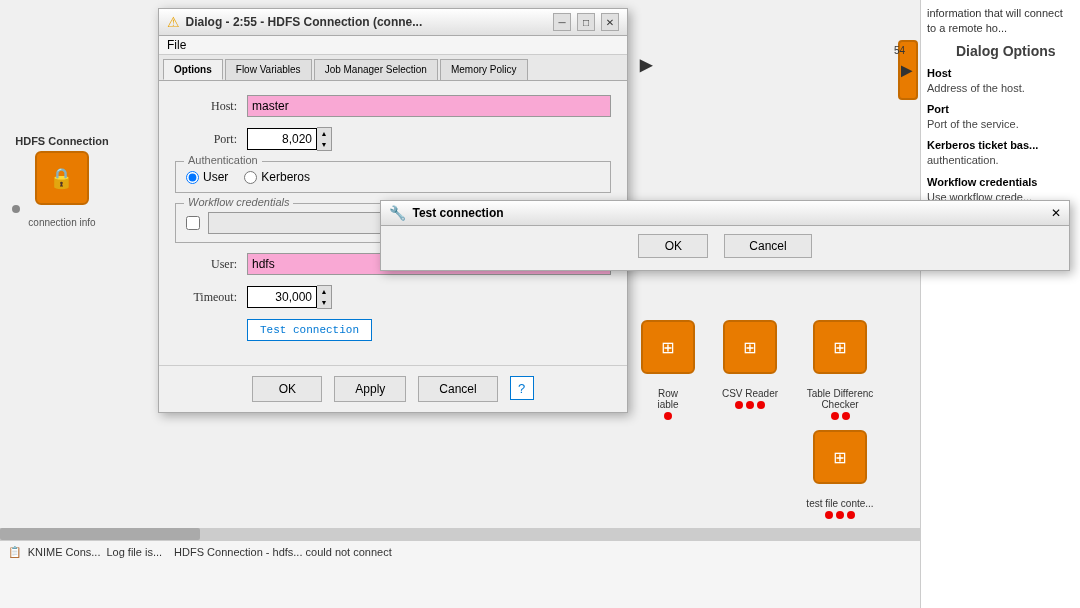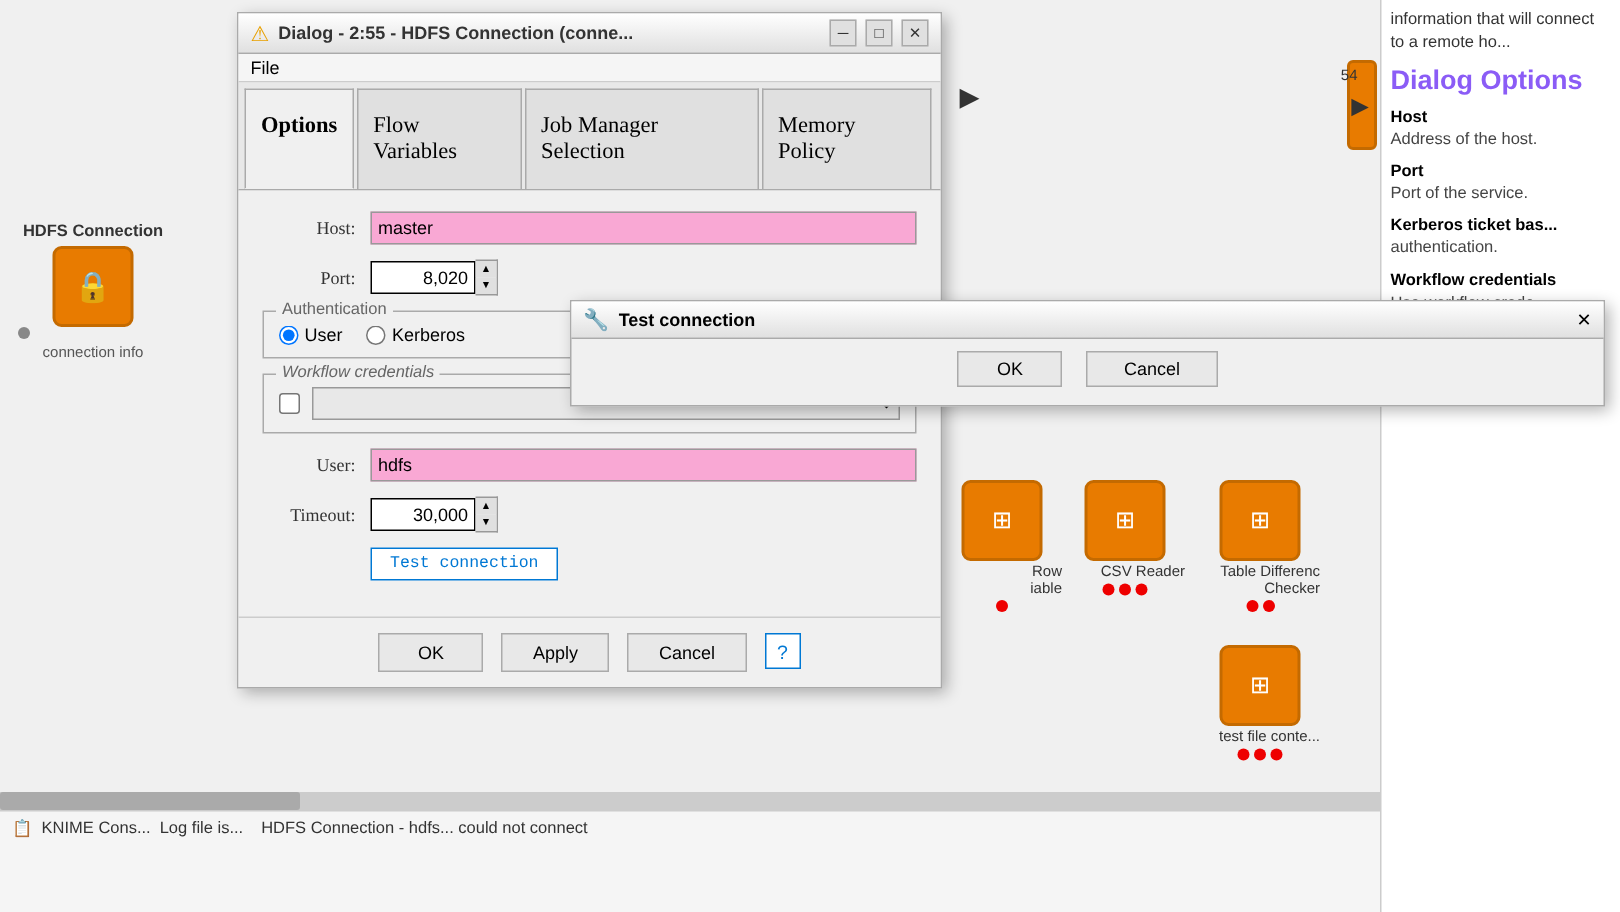--- a/index.html
+++ b/index.html
@@ -34,40 +34,41 @@
       font-size: 11px;
       overflow: hidden;
     }
     .right-panel .intro-text {
       color: #333;
       font-size: 11px;
       line-height: 1.4;
       margin-bottom: 6px;
     }
     .right-panel .dialog-options-title {
-      color: #8b5cf6;
-      font-size: 18px;
+      color: #404040;
+      font-size: 14px;
       font-weight: bold;
       margin-bottom: 6px;
+      margin-left: 29px;
     }
     .right-panel .section-title {
       font-weight: bold;
       margin-top: 8px;
       margin-bottom: 2px;
     }
     .right-panel .section-desc {
       color: #444;
       font-size: 11px;
       line-height: 1.3;
     }
 
     
     .hdfs-node {
       position: absolute;
-      top: 148px;
+      top: 135px;
       left: 12px;
       width: 100px;
       text-align: center;
     }
     .hdfs-node .node-label {
       font-size: 11px;
       font-weight: bold;
       color: #333;
       margin-bottom: 4px;
     }
@@ -130,23 +131,23 @@
       margin: 0 auto;
       display: flex;
       align-items: center;
       justify-content: center;
       color: white;
       font-size: 16px;
     }
     .canvas-node .node-name {
       font-size: 10px;
       color: #333;
-      margin-top: 2px;
+      margin-top: 14px;
       width: 80px;
-      text-align: right;
+      text-align: center;
     }
     .port-dots {
       display: flex;
       gap: 3px;
       justify-content: center;
       margin-top: 2px;
     }
     .port-dot {
       width: 8px;
       height: 8px;
@@ -204,23 +205,23 @@
       background: #f5f5f5;
     }
 
     .dialog-tabs {
       display: flex;
       background: #e8e8e8;
       border-bottom: 1px solid #aaa;
       padding: 0 4px;
     }
     .dialog-tab {
-      padding: 16px 10px;
-      font-size: 15px;
-      font-family: Liberation Serif, serif;
+      padding: 4px 10px;
+      font-size: 10px;
+      font-family: Liberation Sans, sans-serif;
       border: 1px solid #aaa;
       border-bottom: none;
       margin-right: 2px;
       margin-top: 4px;
       background: #e0e0e0;
       cursor: pointer;
     }
     .dialog-tab.active {
       background: #f0f0f0;
       border-bottom: 1px solid #f0f0f0;

